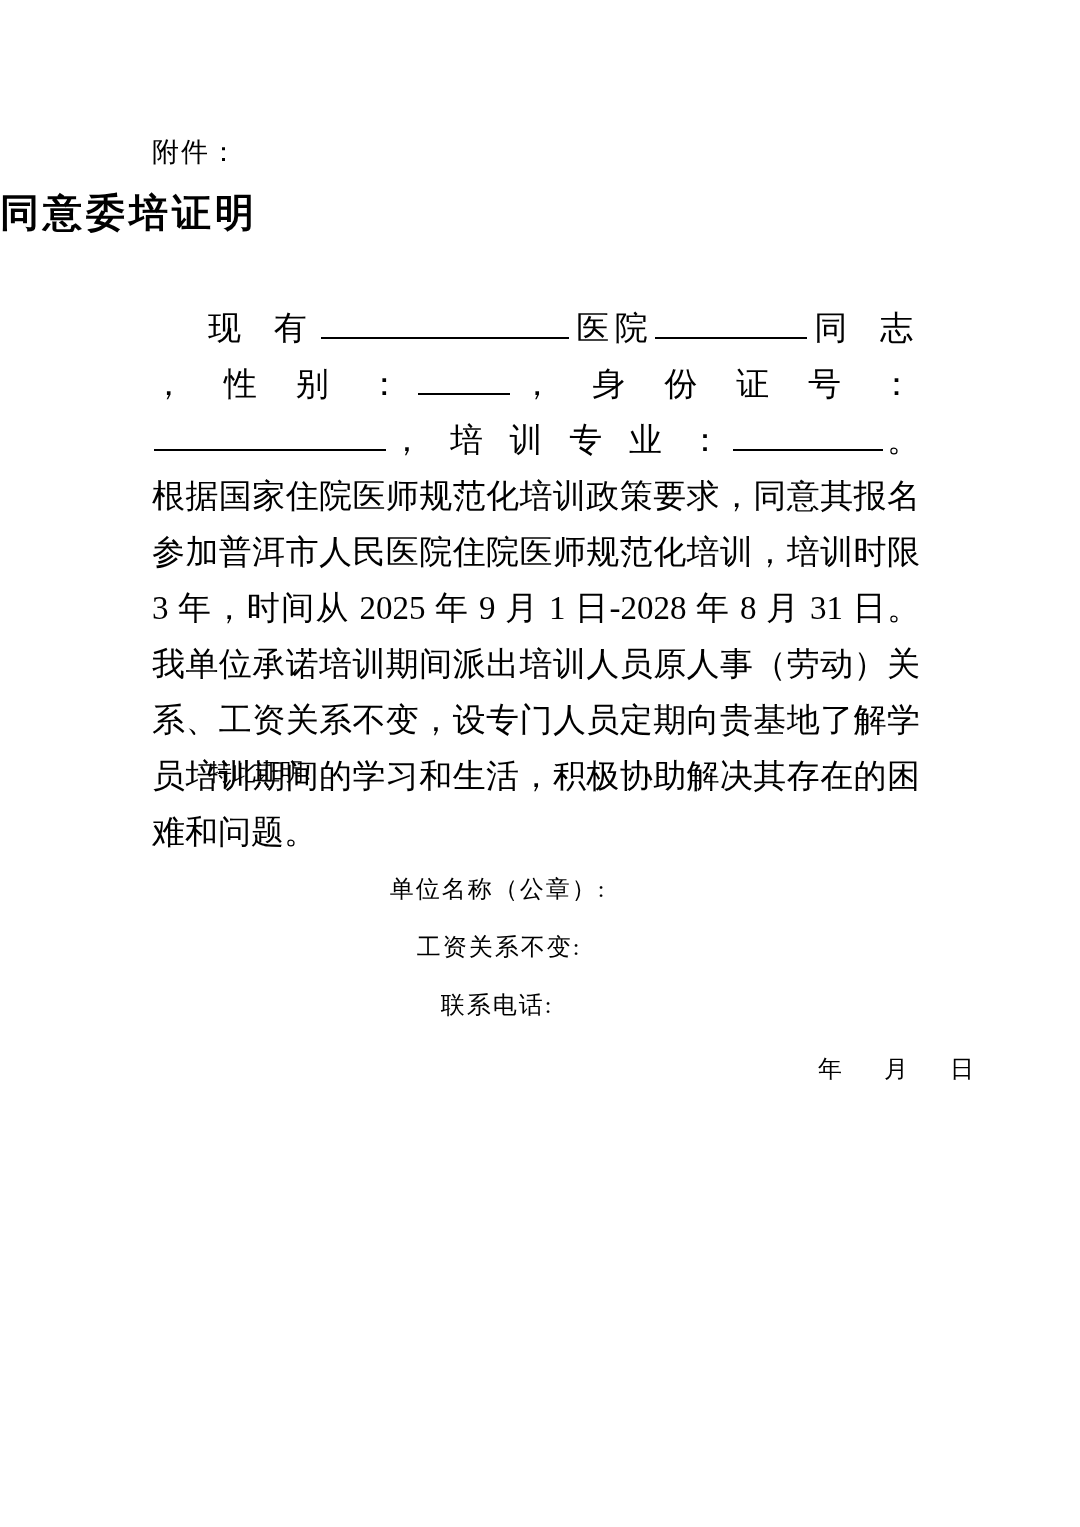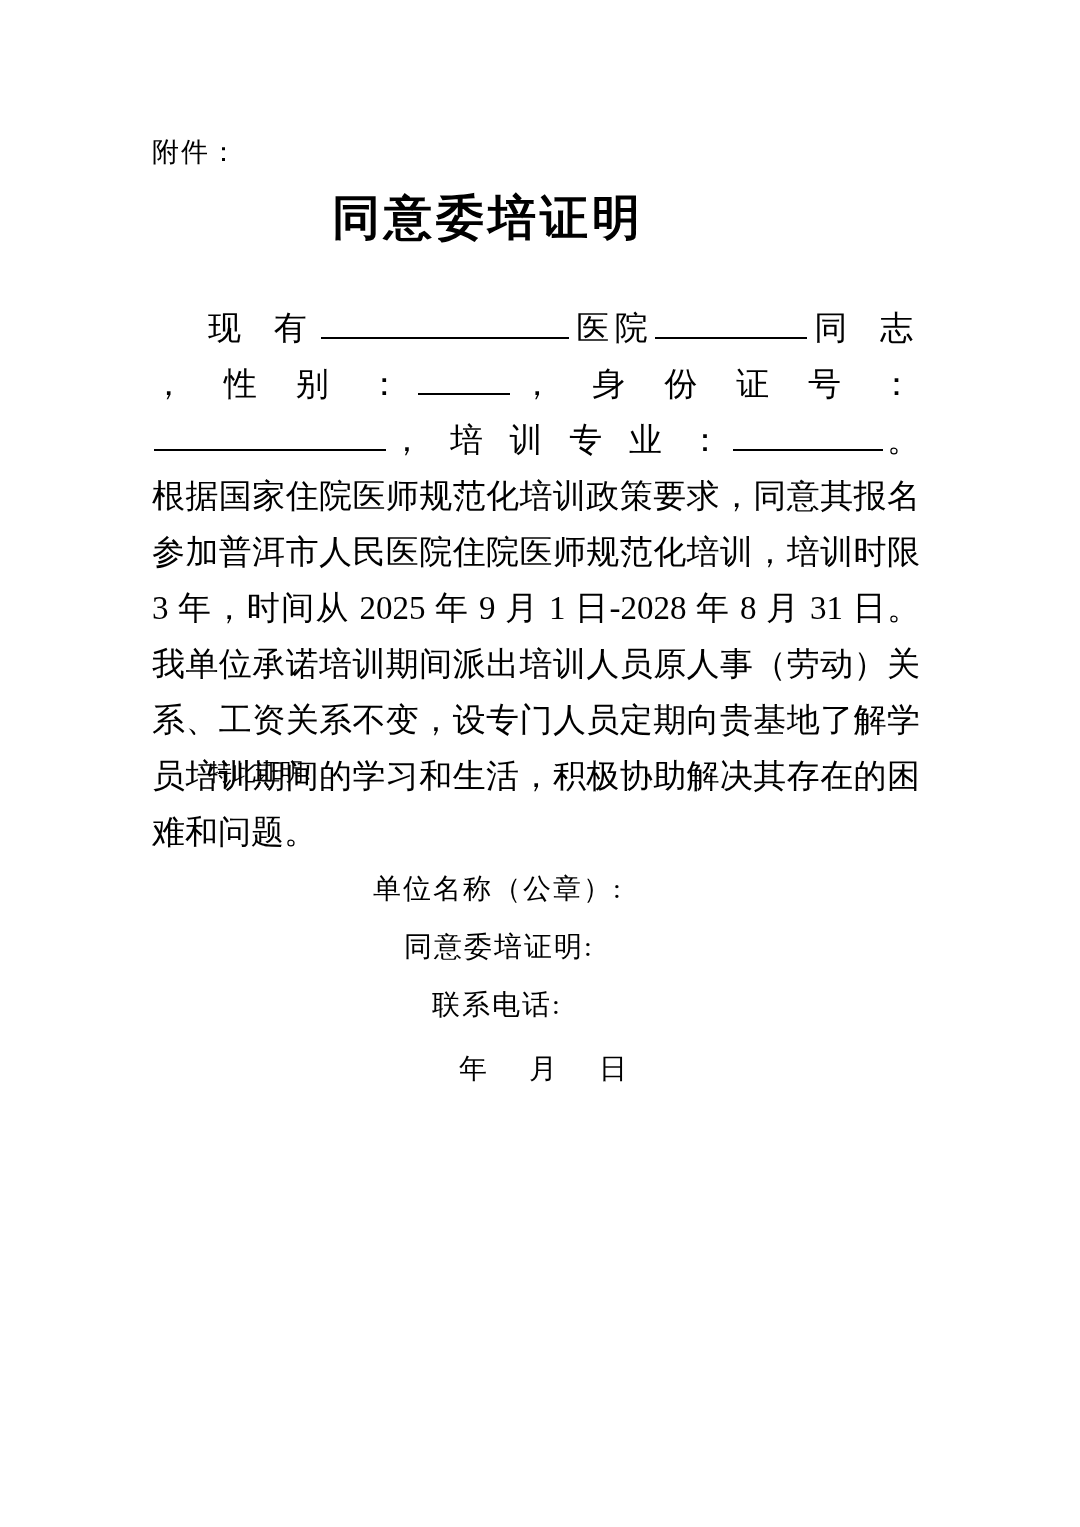--- a/index.html
+++ b/index.html
@@ -28,22 +28,22 @@
     top: 134px;
     font-size: 27px;
     letter-spacing: 2px;
     font-family: "Liberation Serif", "DejaVu Serif", serif;
   }
   .doc-title {
     position: absolute;
     left: 0;
     right: 0;
     top: 186px;
-    text-align: center;
-    font-size: 48px;
+    text-align: left;
+    font-size: 39px;
     font-weight: bold;
     letter-spacing: 4px;
     font-family: "DejaVu Sans", "Liberation Sans", sans-serif;
   }
   .body-block {
     position: absolute;
     left: 152px;
     top: 300px;
     width: 768px;
     font-size: 33px;
@@ -80,33 +80,33 @@
     top: 756px;
     font-size: 24px;
     text-indent: 56px;
     width: 768px;
   }
   .sign-block {
     position: absolute;
     left: 0;
     right: 0;
     top: 860px;
-    font-size: 28px;
+    font-size: 24px;
     line-height: 58px;
   }
   .sign-line {
     text-align: center;
     letter-spacing: 2px;
   }
   .sign-line.unit { padding-left: 20px; }
   .sign-line.contact { padding-left: 22px; }
   .sign-line.leader { padding-left: 22px; }
   .sign-line.phone { padding-left: 18px; }
   .date-line {
-    text-align: center;
+    text-align: right;
     padding-left: 112px;
     letter-spacing: 2px;
     margin-top: 6px;
   }
   .date-line .sp { display: inline-block; width: 40px; }
 </style>
 </head>
 <body>
 
 <div class="page">
@@ -116,18 +116,18 @@
   <div class="doc-title">同意委培证明</div>
 
   <div class="body-block">
     <p class="para just"><span class="spaced">现 有</span><span class="fill w-hospital"></span><span>医院</span><span class="fill w-name"></span><span class="spaced">同 志 ，  性 别 ：</span><span class="fill w-gender"></span><span class="spaced">， 身 份 证 号 ：</span><span class="fill w-id"></span><span class="spaced">， 培 训 专 业 ：</span><span class="fill w-major"></span><span>。根据国家住院医师规范化培训政策要求，同意其报名参加普洱市人民医院住院医师规范化培训，培训时限 3 年，时间从 2025 年 9 月 1 日-2028 年 8 月 31 日。我单位承诺培训期间派出培训人员原人事（劳动）关系、工资关系不变，设专门人员定期向贵基地了解学员培训期间的学习和生活，积极协助解决其存在的困难和问题。</span></p>
   </div>
 
   <div class="para-certify">特此证明!</div>
 
   <div class="sign-block">
     <div class="sign-line unit">单位名称（公章）:</div>
-    <div class="sign-line contact">同意委培证明:</div>
+    <div class="sign-line contact">工资关系不变:</div>
     <div class="sign-line phone">联系电话:</div>
     <div class="date-line"><span>年</span><span class="sp"></span><span>月</span><span class="sp"></span><span>日</span></div>
   </div>
 
 </div>
 
 </body></html>

